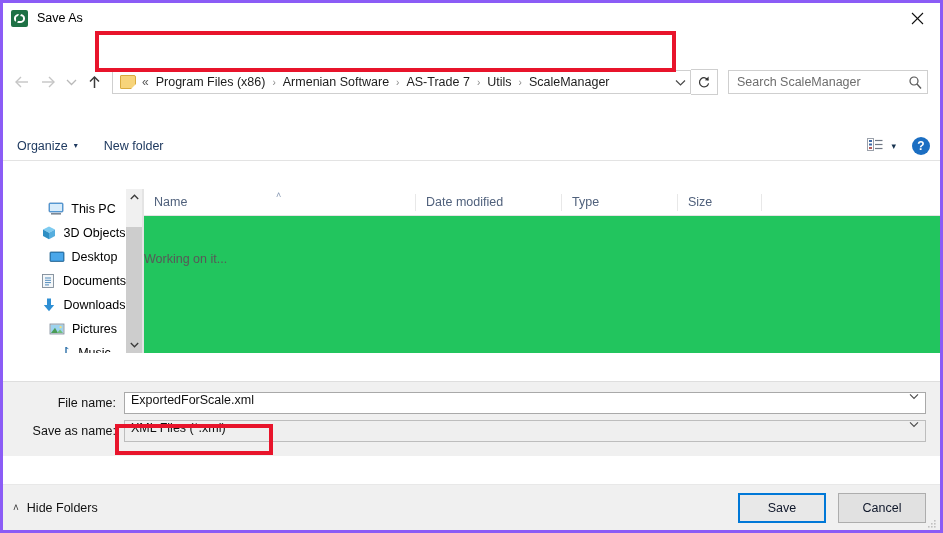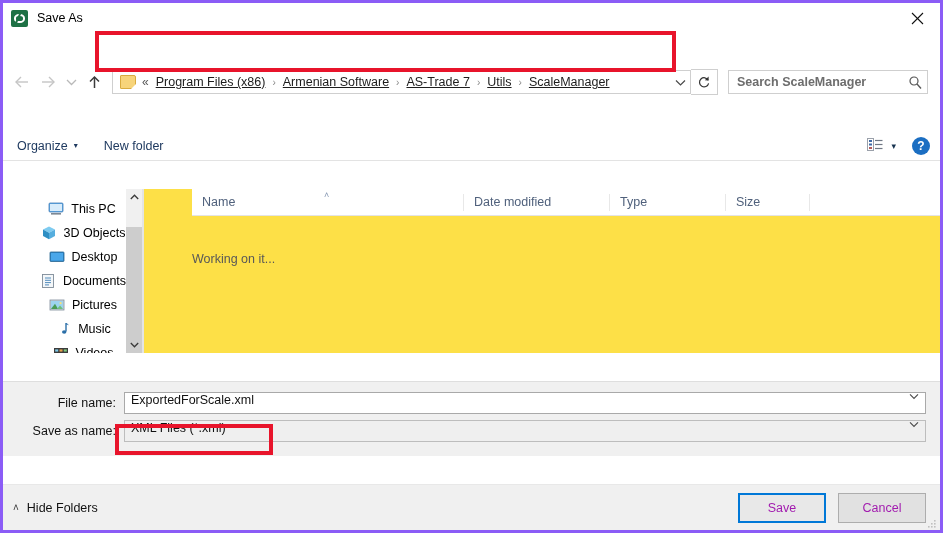--- a/index.html
+++ b/index.html
@@ -130,21 +130,21 @@
   .crumbs {
     display: flex;
     align-items: center;
     flex: 1 1 auto;
     overflow: hidden;
     white-space: nowrap;
     font-size: 12.5px;
     color: #1d1d1d;
   }
   .crumb-dbl { color:#555; margin-right:6px; font-size:12px;}
-  .crumb { padding: 0 1px; text-decoration: underline; }
+  .crumb { padding: 0 1px; }
   .crumb-sep {
     color: #8a8a8a;
     margin: 0 6px;
     font-size: 10px;
   }
   .addr-caret {
     width: 20px;
     display:flex; align-items:center; justify-content:center;
     flex: 0 0 auto;
   }
@@ -165,21 +165,20 @@
     align-items: center;
     background: #ffffff;
     box-sizing: border-box;
     flex: 0 0 auto;
   }
   .searchbox .ph {
     flex: 1 1 auto;
     padding-left: 8px;
     color: #6d6d6d;
     font-size: 12.5px;
-    font-weight: bold;
   }
   .search-ico { width: 24px; display:flex; align-items:center; justify-content:center;}
 
   
   .redbox {
     position: absolute;
     border: 4px solid #e8142b;
     box-sizing: border-box;
     pointer-events: none;
     z-index: 30;
@@ -278,22 +277,21 @@
     height: 185px;
     background: #cdcdcd;
   }
 
   .filepane {
     flex: 1 1 auto;
     display: flex;
     flex-direction: column;
     border-left: 1px solid #e4e4e4;
     min-width: 0;
-    background:#fde047;
-    padding-left:48px;
+    background:#22c55e;
   }
   .col-head {
     height: 26px;
     flex: 0 0 26px;
     display: flex;
     align-items: center;
     border-bottom: 1px solid #e4e4e4;
     background: #ffffff;
     position: relative;
   }
@@ -398,21 +396,21 @@
     align-items: center;
     font-size: 12.5px;
     color: #111111;
   }
   .hide-folders .chev { margin-right: 8px; font-size: 10px; color:#333; }
   .spacer { flex: 1 1 auto; }
   .btn {
     width: 88px;
     height: 30px;
     font-size: 12.5px;
-    color: #a21caf;
+    color: #0f172a;
     display: flex;
     align-items: center;
     justify-content: center;
     background: #e1e1e1;
     border: 1px solid #adadad;
     box-sizing: border-box;
     margin-left: 12px;
   }
   .btn.primary {
     border: 2px solid #0078d7;
@@ -571,20 +569,29 @@
             <line x1="5" y1="7.3" x2="11" y2="7.3" stroke="#3f7fb5" stroke-width="0.9"></line>
             <line x1="5" y1="9.6" x2="11" y2="9.6" stroke="#3f7fb5" stroke-width="0.9"></line>
             <line x1="5" y1="11.9" x2="9" y2="11.9" stroke="#3f7fb5" stroke-width="0.9"></line>
           </svg>
         </span>
         <span>Documents</span>
       </div>
       <div class="side-item indent">
         <span class="side-ico">
           <svg width="16" height="16" viewBox="0 0 16 16">
+            <rect x="6" y="1.5" width="4" height="7" fill="#2e8fd4"></rect>
+            <path d="M2.8 8 L13.2 8 L8 14.2 Z" fill="#2e8fd4"></path>
+          </svg>
+        </span>
+        <span>Downloads</span>
+      </div>
+      <div class="side-item indent">
+        <span class="side-ico">
+          <svg width="16" height="16" viewBox="0 0 16 16">
             <rect x="1" y="3" width="14" height="10" fill="#cfd8de" stroke="#7e8c99" stroke-width="0.8"></rect>
             <rect x="2" y="4" width="12" height="8" fill="#9dd3ef"></rect>
             <path d="M2 12 L6 6.8 L9 12 Z" fill="#4a9b55"></path>
             <path d="M8 12 L11 8.4 L14 12 Z" fill="#6fbf79"></path>
             <circle cx="11.6" cy="6.2" r="1.1" fill="#f6e07a"></circle>
           </svg>
         </span>
         <span>Pictures</span>
       </div>
       <div class="side-item indent">

